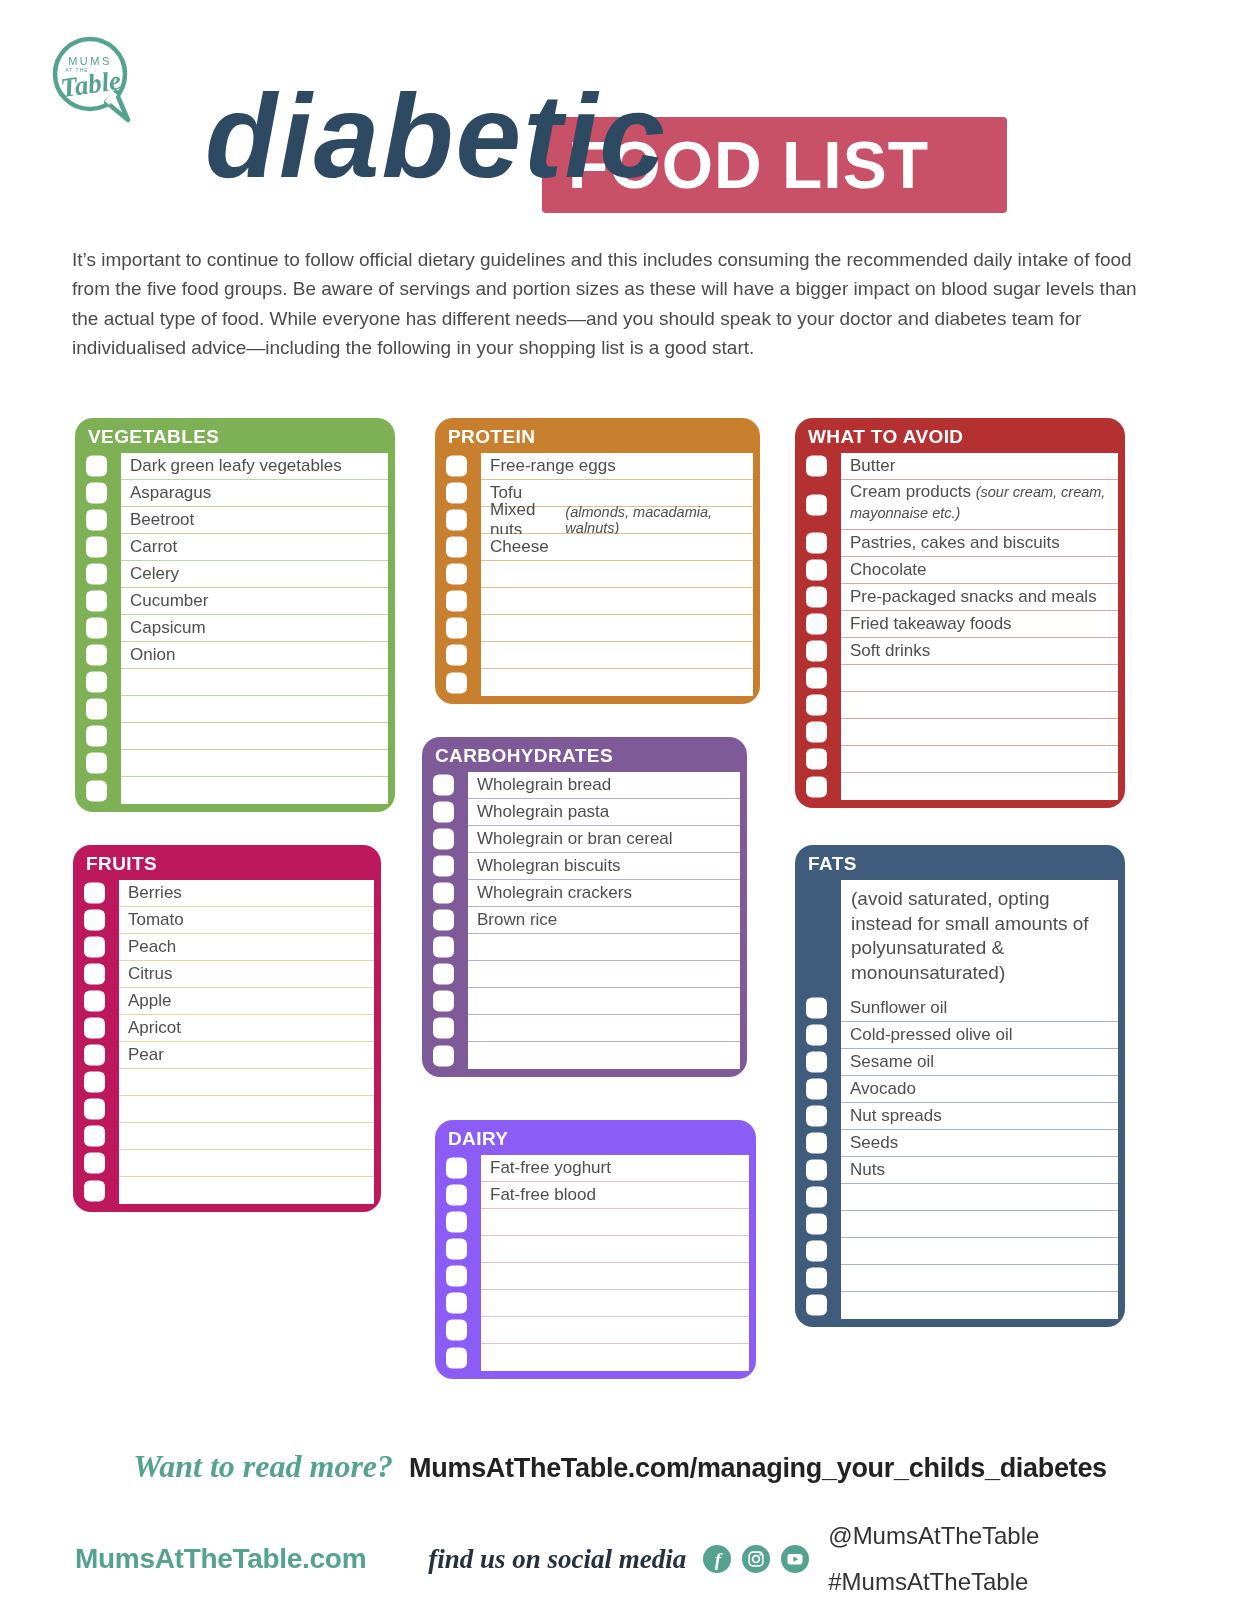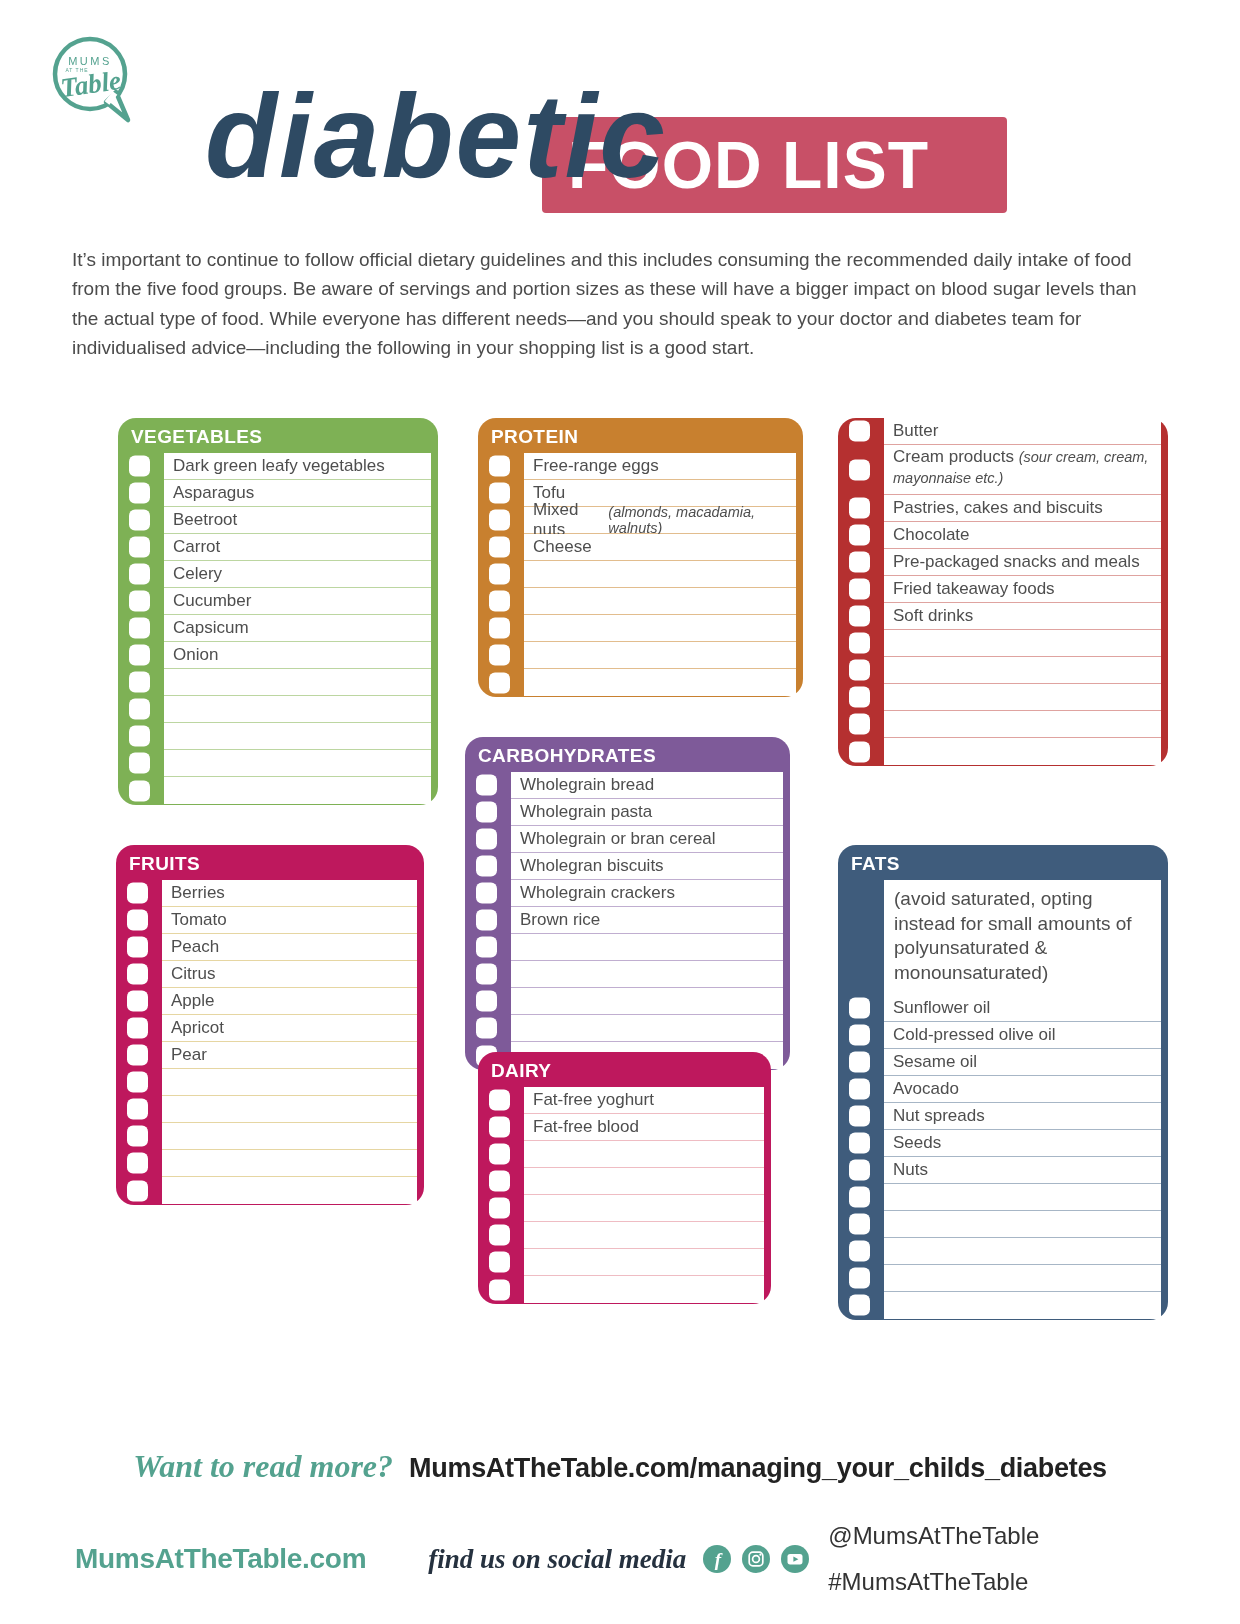--- a/index.html
+++ b/index.html
@@ -13,21 +13,21 @@
   .title-block{position:absolute;left:542px;top:117px;width:465px;height:96px;border-radius:4px;
     display:flex;align-items:center;padding-left:26px;box-sizing:border-box;}
   .title-block span{color:#fff;font-size:66px;font-weight:800;letter-spacing:1px;font-family:"Liberation Sans",sans-serif;}
   .title-script{position:absolute;left:205px;top:72px;font-size:118px;line-height:1.1;
     font-family:Liberation Sans, sans-serif;font-style:italic;font-weight:bold;z-index:2;letter-spacing:2px;}
 
   
   .intro{position:absolute;left:72px;top:245px;width:1096px;font-size:19px;line-height:1.55;color:#4b4b4b;}
 
   
-  .box{position:absolute;border-radius:18px;padding-bottom:1px;box-sizing:border-box;margin-left:43px;}
+  .box{position:absolute;border-radius:18px;padding-bottom:8px;box-sizing:border-box;}
   .box-header{color:#fff;font-weight:bold;font-size:19px;letter-spacing:.4px;padding:8px 12px 5px 13px;}
   .box-body{margin-left:46px;margin-right:7px;background:#fff;border-radius:0 2px 2px 0;}
   .row{position:relative;height:27px;display:flex;align-items:center;padding-left:9px;
     font-size:17px;color:#4e4e4e;box-sizing:border-box;background:#fff;}
   .row:not(:last-child){border-bottom:1.5px solid var(--line);}
   .row.tall{height:50px;display:block;line-height:1.22;padding-top:2px;padding-right:4px;}
   .cb{position:absolute;left:-35px;top:50%;transform:translateY(-50%);width:21px;height:21px;
     background:#fff;border-radius:6px;}
   .note-inline{font-style:italic;font-size:14.5px;}
   .fats-note{padding:7px 10px 9px 10px;font-size:19px;line-height:1.3;color:#4e4e4e;background:#fff;}
@@ -242,21 +242,21 @@
             <span class="cb"></span>
           </div>
           <div class="row">
             <span class="cb"></span>
           </div>
           <div class="row">
             <span class="cb"></span>
           </div>
         </div>
       </div>
-      <div class="box" style="left: 435px; top: 1052px; width: 293px; background: #be185d; --line: #efbcc3;">
+      <div class="box" style="left: 435px; top: 1120px; width: 321px; background: #8b5cf6; --line: #efbcc3;">
         <div class="box-header">DAIRY</div>
         <div class="box-body">
           <div class="row">
             <span class="cb"></span>
             <span>Fat-free yoghurt</span>
           </div>
           <div class="row">
             <span class="cb"></span>
             <span>Fat-free blood</span>
           </div>
@@ -274,20 +274,21 @@
           </div>
           <div class="row">
             <span class="cb"></span>
           </div>
           <div class="row">
             <span class="cb"></span>
           </div>
         </div>
       </div>
       <div class="box" style="left: 795px; top: 418px; width: 330px; background: rgb(181, 48, 48); --line: #dfa3a0;">
+        <div class="box-header">WHAT TO AVOID</div>
         <div class="box-body">
           <div class="row">
             <span class="cb"></span>
             <span>Butter</span>
           </div>
           <div class="row tall"><span class="cb"></span><span>Cream products</span> <span class="note-inline">(sour cream, cream, mayonnaise etc.)</span></div>
           <div class="row">
             <span class="cb"></span>
             <span>Pastries, cakes and biscuits</span>
           </div>

